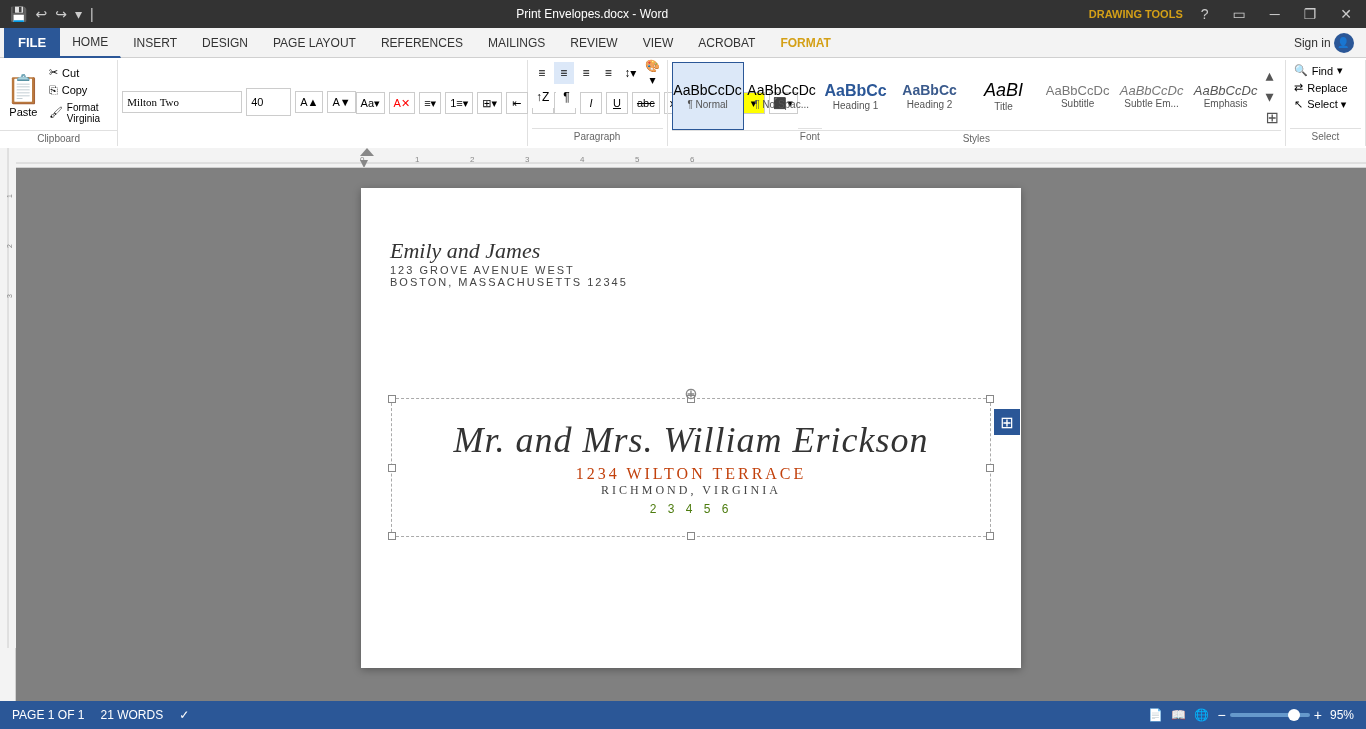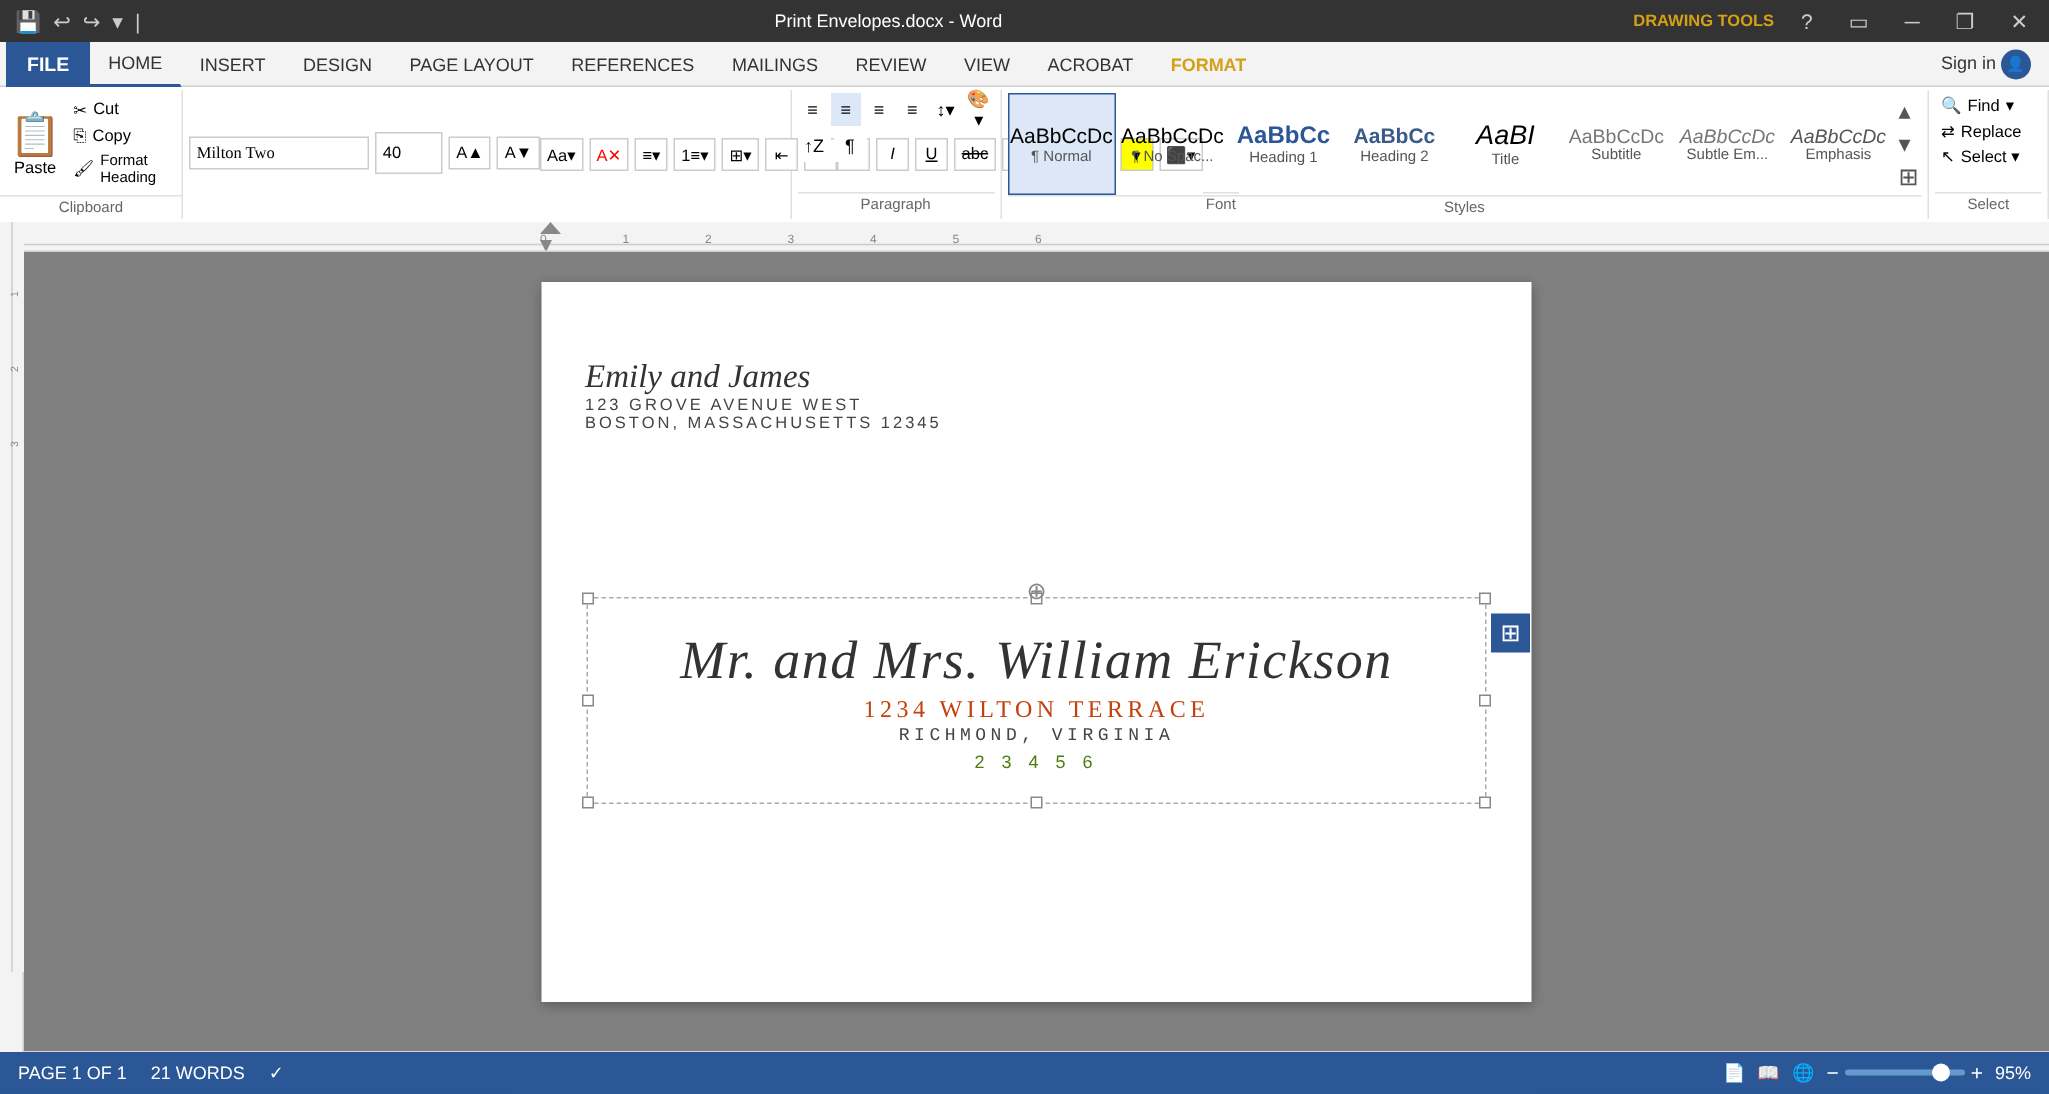--- a/index.html
+++ b/index.html
@@ -327,21 +327,21 @@
     }
     .recipient-street {
       font-family: Liberation Serif, serif;
       font-size: 16px;
       letter-spacing: 3px;
       text-transform: uppercase;
       color: #c2410c;
       margin-top: 4px;
     }
     .recipient-city {
-      font-family: Liberation Mono, monospace;
+      font-family: Liberation Serif, serif;
       font-size: 12px;
       letter-spacing: 3px;
       text-transform: uppercase;
       color: #444;
     }
     .recipient-zip {
       font-family: 'Trebuchet MS', Arial, sans-serif;
       font-size: 12px;
       letter-spacing: 4px;
       color: #4d7c0f;
@@ -501,21 +501,21 @@
         <div class="clipboard-item">
           <span>✂</span>
           <span>Cut</span>
         </div>
         <div class="clipboard-item">
           <span>⎘</span>
           <span>Copy</span>
         </div>
         <div class="clipboard-item">
           <span>🖌</span>
-          <span class="format-painter-label">Format Heading</span>
+          <span class="format-painter-label">Format Virginia</span>
         </div>
       </div>
     </div>
     <div class="clipboard-group-footer">Clipboard</div>
   </div>
 
   <div class="font-group">
     <div class="font-row1">
       <input class="font-select" type="text" value="Milton Two" style="font-family: serif;">
       <input class="font-size-select" type="text" value="40" style="">

